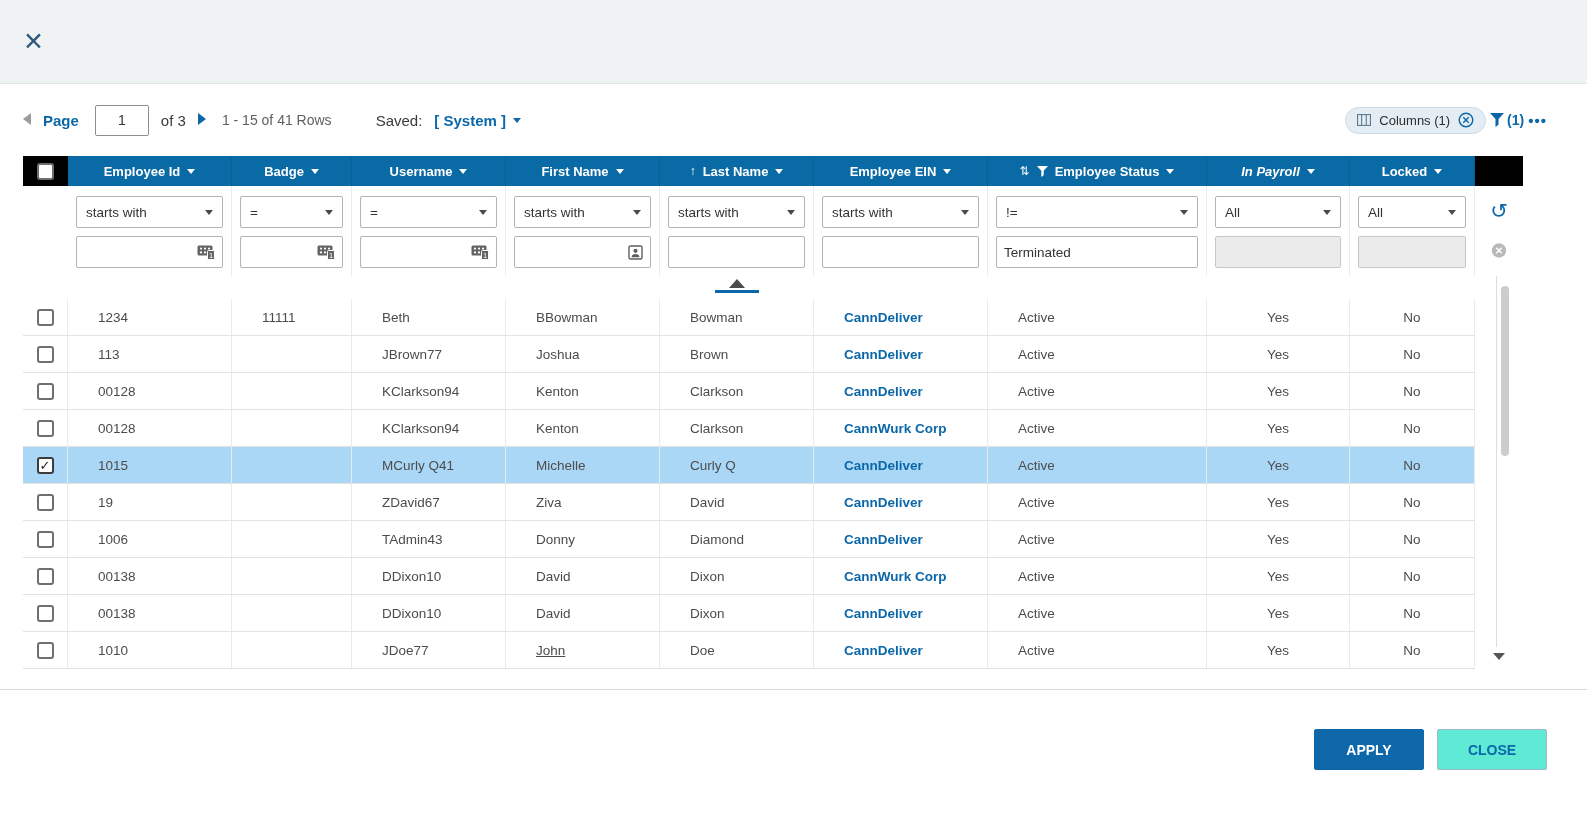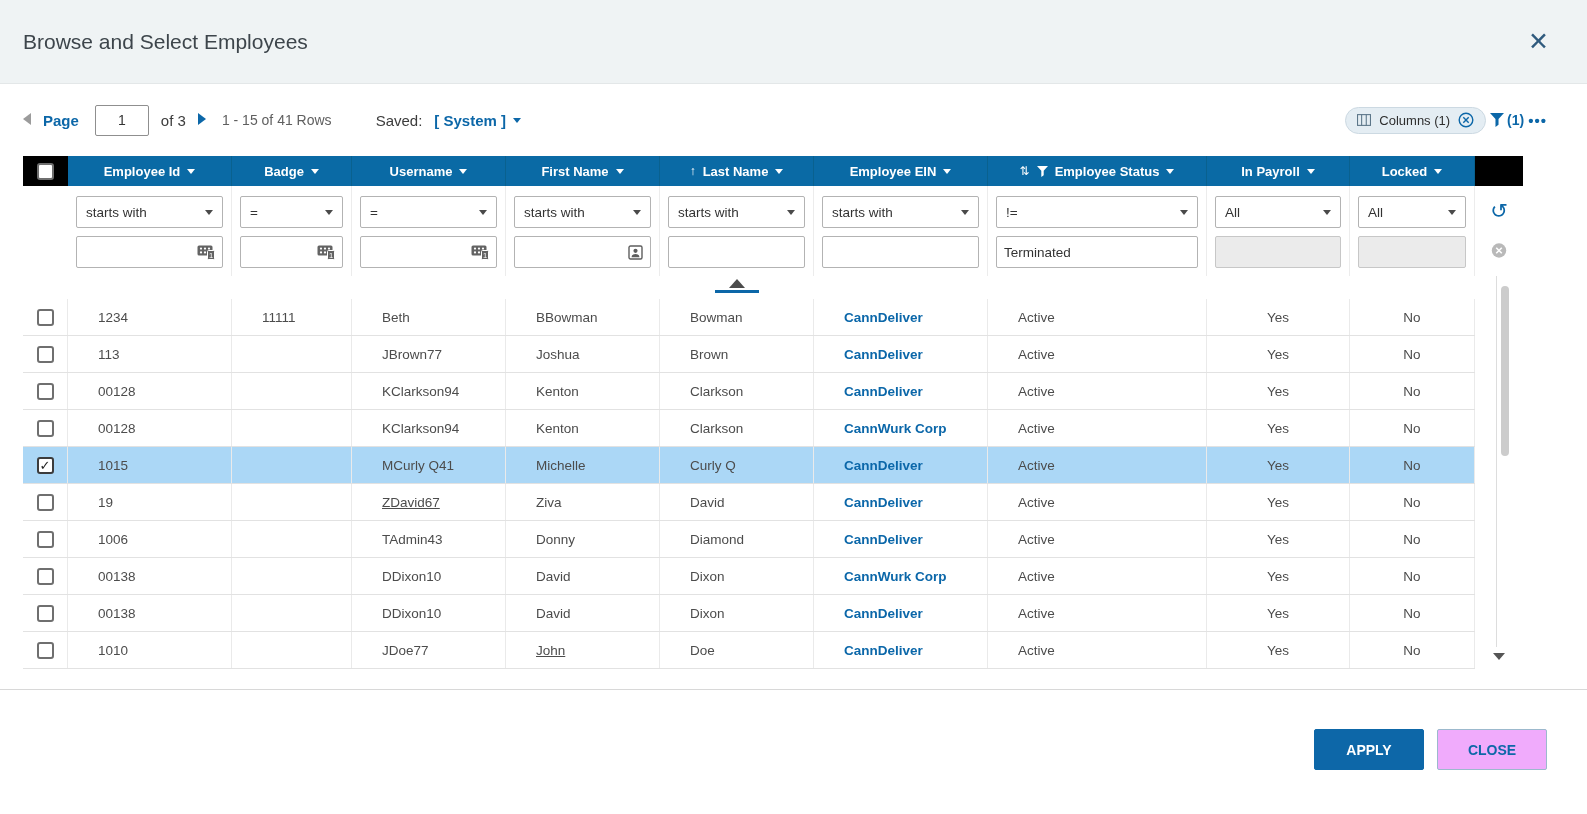--- a/index.html
+++ b/index.html
@@ -72,29 +72,28 @@
   .rail-line{position:absolute;left:21px;top:120px;bottom:22px;width:1px;background:#ddd}
   .rail-thumb{position:absolute;left:26px;top:130px;width:8px;height:170px;background:#ccc;border-radius:4px;cursor:grab}
   .rail-down{position:absolute;bottom:5px;left:50%;transform:translateX(-50%);color:#555;cursor:pointer}
   .rail-down .tri-down{border-left-width:6px;border-right-width:6px;border-top-width:7px}
 
   
   .divider{height:1px;background:#d8d8d8;margin-top:20px}
   .footer{display:flex;justify-content:flex-end;gap:13px;padding:39px 40px 0}
   .btn{height:41px;min-width:110px;font-size:14px;font-weight:700;border-radius:2px;display:flex;align-items:center;justify-content:center;padding:0 24px;font-family:inherit;cursor:pointer}
   .btn-apply{background:#0d67a8;color:#fff;border:1px solid #0d67a8}
-  .btn-close{background:#f0abfc;color:#0d67a8;border:1px solid #9cb9cd}
+  .btn-close{background:#5eead4;color:#0d67a8;border:1px solid #9cb9cd}
 </style>
 </head>
 <body>
 
 <div class="modal">
 
   <div class="modal-header">
-    <div class="title">Browse and Select Employees</div>
     <div class="close-x">✕</div>
   </div>
 
   <div class="toolbar">
     <span class="nav-prev"><i class="tri-left"></i></span>
     <span class="page-label">Page</span>
     <input class="page-input" value="1" style="">
     <span class="page-total">of 3</span>
     <span class="nav-next"><i class="tri-right"></i></span>
     <span class="rows-info">1 - 15 of 41 Rows</span>
@@ -180,21 +179,21 @@
             <span class="th-ico">
               <svg width="11" height="11" viewBox="0 0 11 11">
                 <path d="M0 0h11L6.7 4.8v4.4L4.3 11V4.8z" fill="currentColor"></path>
               </svg>
             </span>
             <span class="th-label">Employee Status</span>
             <span class="th-caret">
               <i class="tri-down"></i>
             </span>
           </div>
-          <div class="th" style="width: 143px;">
+          <div class="th" style="width: 143px; font-style: italic;">
             <span class="th-label">In Payroll</span>
             <span class="th-caret">
               <i class="tri-down"></i>
             </span>
           </div>
           <div class="th" style="width: 125px; text-align: right;">
             <span class="th-label">Locked</span>
             <span class="th-caret">
               <i class="tri-down"></i>
             </span>
@@ -426,21 +425,21 @@
             <div class="td" style="width: 219px;">Active</div>
             <div class="td center" style="width: 143px;">Yes</div>
             <div class="td center" style="width: 125px;">No</div>
           </div>
           <div class="tr">
             <div class="td cb-cell" style="width: 45px;">
               <div class="checkbox"></div>
             </div>
             <div class="td" style="width: 164px;">19</div>
             <div class="td" style="width: 120px;"></div>
-            <div class="td" style="width: 154px; text-decoration: underline;">ZDavid67</div>
+            <div class="td" style="width: 154px;">ZDavid67</div>
             <div class="td" style="width: 154px;">Ziva</div>
             <div class="td" style="width: 154px;">David</div>
             <div class="td link" style="width: 174px;">CannDeliver</div>
             <div class="td" style="width: 219px;">Active</div>
             <div class="td center" style="width: 143px;">Yes</div>
             <div class="td center" style="width: 125px;">No</div>
           </div>
           <div class="tr">
             <div class="td cb-cell" style="width: 45px;">
               <div class="checkbox"></div>

